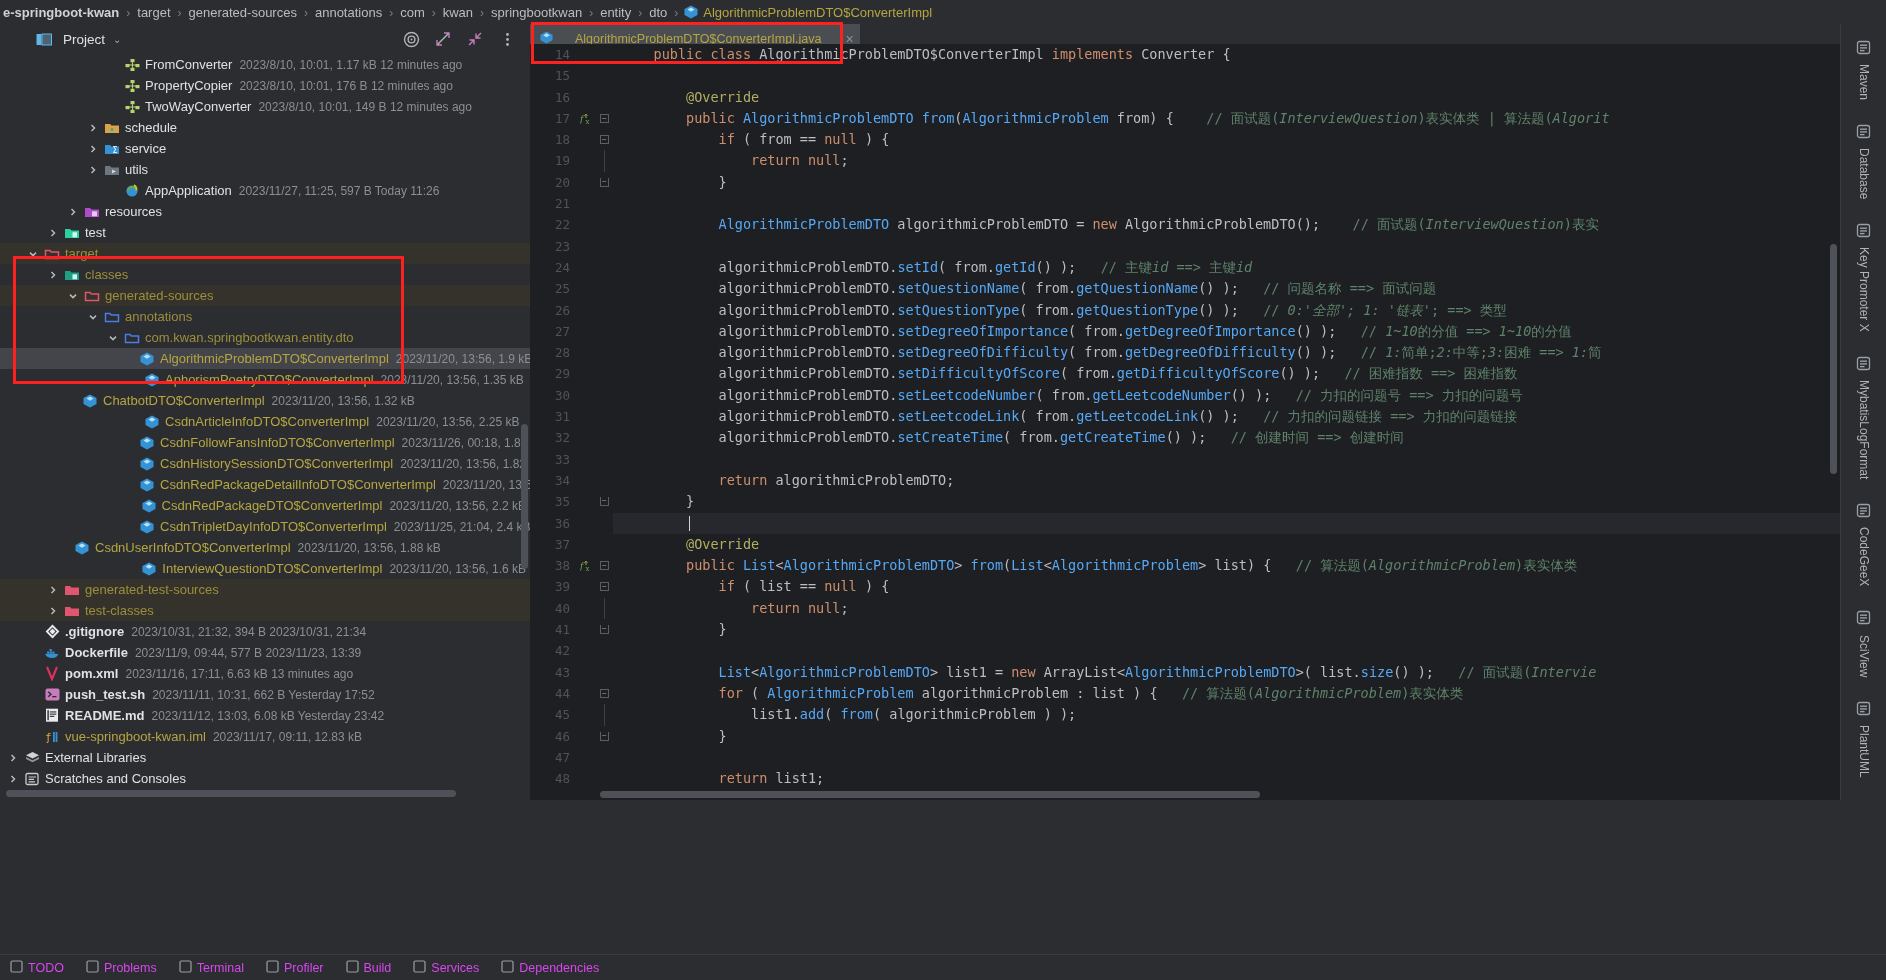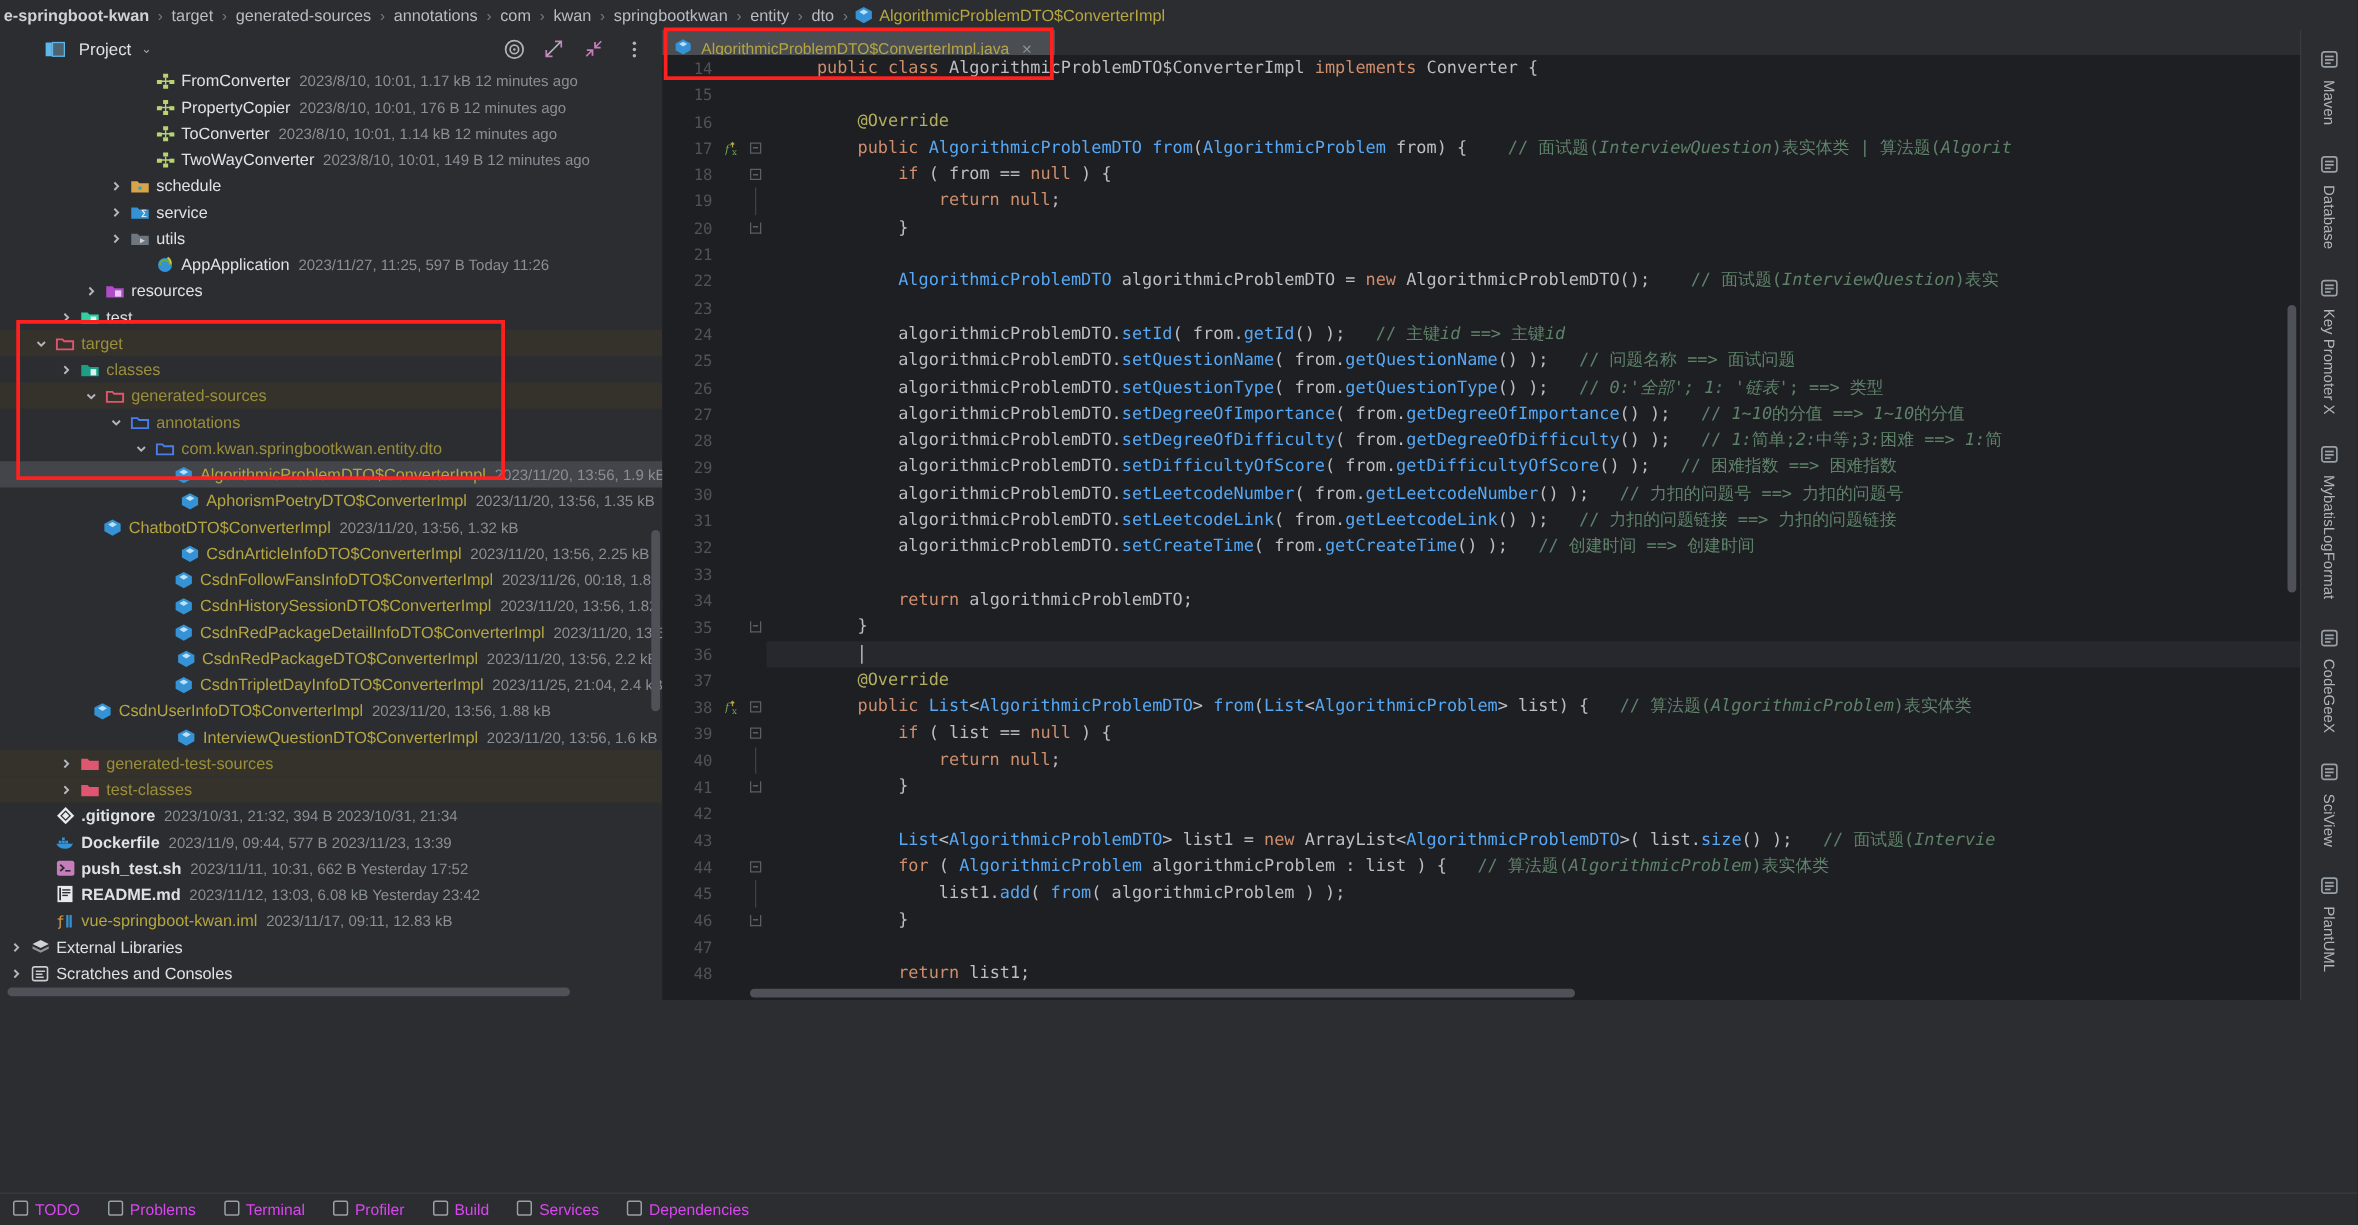--- a/index.html
+++ b/index.html
@@ -61,22 +61,22 @@
   .nm.white { color: #dfe1e5; }
   .nm.bold { font-weight: bold; }
   .meta { color: #8a8f96; font-size: 12px; }
 
   
   .tabstrip {
     position: absolute; left: 530px; top: 24px; width: 1310px; height: 30px;
     background: #2b2d30; display: flex; align-items: flex-end;
   }
   .tab {
-    height: 30px; display: flex; align-items: center; padding: 0 16px 0 10px;
-    background: #4a4d51; font-size: 12.5px; color: #b5a642; gap: 8px; justify-content: space-between;
+    height: 30px; display: flex; align-items: center; padding: 0 4px 0 10px;
+    background: #4a4d51; font-size: 12.5px; color: #b5a642; gap: 22px; justify-content: space-between;
   }
   .tab-close { color: #8d9199; font-size: 14px; padding: 0 2px; }
 
   
   .editor {
     position: absolute; left: 530px; top: 44px; width: 1310px; height: 756px;
     background: #1e1f22; overflow: hidden;
   }
   .gutter {
     position: absolute; left: 0; top: 0; width: 83px; height: 756px;
@@ -256,39 +256,20 @@
           <span style="width: 5px;"></span>
           <span class="ico">
             <svg width="15" height="14" viewBox="0 0 15 14">
               <rect x="5.5" y="1" width="4" height="3.2" fill="#b8d470"></rect>
               <rect x="0.5" y="6" width="4" height="3.2" fill="#b8d470"></rect>
               <rect x="10.5" y="6" width="4" height="3.2" fill="#b8d470"></rect>
               <rect x="5.5" y="9.8" width="4" height="3.2" fill="#b8d470"></rect>
               <path d="M7.5 4.2 L7.5 9.8 M2.5 6 L2.5 7 L12.5 7 L12.5 6" stroke="#b8d470" fill="none" stroke-width="1.1"></path>
             </svg>
           </span>
-          <span class="nm white">ToConverter</span>
-          <span class="meta">2023/8/10, 10:01, 1.14 kB 12 minutes ago</span>
-        </div>
-        <div class="row" style="padding-left: 106px;">
-          <span class="arrow empty">
-            <svg width="10" height="10" viewBox="0 0 10 10">
-              <path d="M3.5 2 L6.5 5 L3.5 8" fill="none" stroke="#b4b8be" stroke-width="1.5"></path>
-            </svg>
-          </span>
-          <span style="width: 5px;"></span>
-          <span class="ico">
-            <svg width="15" height="14" viewBox="0 0 15 14">
-              <rect x="5.5" y="1" width="4" height="3.2" fill="#b8d470"></rect>
-              <rect x="0.5" y="6" width="4" height="3.2" fill="#b8d470"></rect>
-              <rect x="10.5" y="6" width="4" height="3.2" fill="#b8d470"></rect>
-              <rect x="5.5" y="9.8" width="4" height="3.2" fill="#b8d470"></rect>
-              <path d="M7.5 4.2 L7.5 9.8 M2.5 6 L2.5 7 L12.5 7 L12.5 6" stroke="#b8d470" fill="none" stroke-width="1.1"></path>
-            </svg>
-          </span>
           <span class="nm white">TwoWayConverter</span>
           <span class="meta">2023/8/10, 10:01, 149 B 12 minutes ago</span>
         </div>
         <div class="row" style="padding-left: 86px;">
           <span class="arrow">
             <svg width="10" height="10" viewBox="0 0 10 10">
               <path d="M3.5 2 L6.5 5 L3.5 8" fill="none" stroke="#b4b8be" stroke-width="1.5"></path>
             </svg>
           </span>
           <span style="width: 5px;"></span>
@@ -680,20 +661,35 @@
             <svg width="16" height="13" viewBox="0 0 16 13">
               <rect x="3" y="5.5" width="2.2" height="2.2" fill="#3592d4"></rect>
               <rect x="5.6" y="5.5" width="2.2" height="2.2" fill="#3592d4"></rect>
               <rect x="8.2" y="5.5" width="2.2" height="2.2" fill="#3592d4"></rect>
               <rect x="5.6" y="3" width="2.2" height="2.2" fill="#3592d4"></rect>
               <path d="M1 8 q2 4 7 4 q5 0 6.5-4.5 q-1.5 1 -3 0.2 Z" fill="#3592d4"></path>
             </svg>
           </span>
           <span class="nm plain bold">Dockerfile</span>
           <span class="meta">2023/11/9, 09:44, 577 B 2023/11/23, 13:39</span>
+        </div>
+        <div class="row" style="padding-left: 26px;">
+          <span class="arrow empty">
+            <svg width="10" height="10" viewBox="0 0 10 10">
+              <path d="M3.5 2 L6.5 5 L3.5 8" fill="none" stroke="#b4b8be" stroke-width="1.5"></path>
+            </svg>
+          </span>
+          <span style="width: 5px;"></span>
+          <span class="ico">
+            <svg width="14" height="15" viewBox="0 0 14 15">
+              <path d="M2 1 L7 13 L12 1" fill="none" stroke="#e0315c" stroke-width="2.1"></path>
+            </svg>
+          </span>
+          <span class="nm plain bold">pom.xml</span>
+          <span class="meta">2023/11/16, 17:11, 6.63 kB 13 minutes ago</span>
         </div>
         <div class="row" style="padding-left: 26px;">
           <span class="arrow empty">
             <svg width="10" height="10" viewBox="0 0 10 10">
               <path d="M3.5 2 L6.5 5 L3.5 8" fill="none" stroke="#b4b8be" stroke-width="1.5"></path>
             </svg>
           </span>
           <span style="width: 5px;"></span>
           <span class="ico">
             <svg width="15" height="13" viewBox="0 0 15 13">

